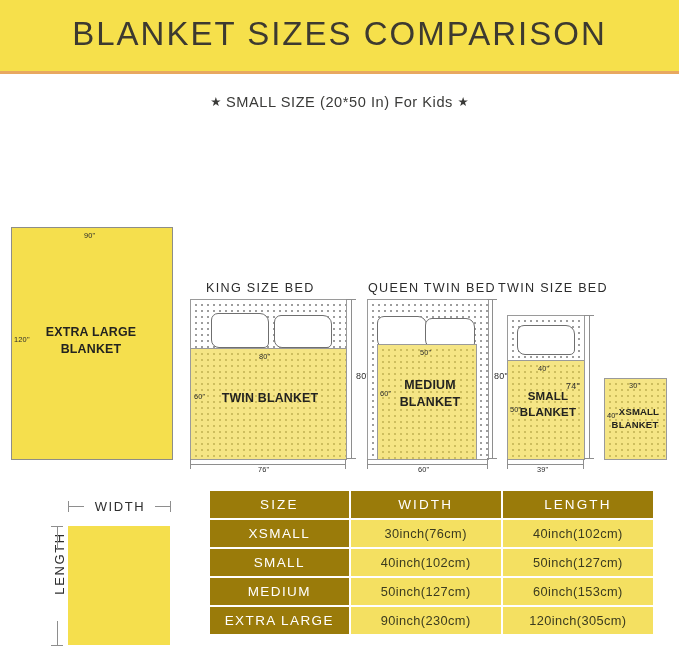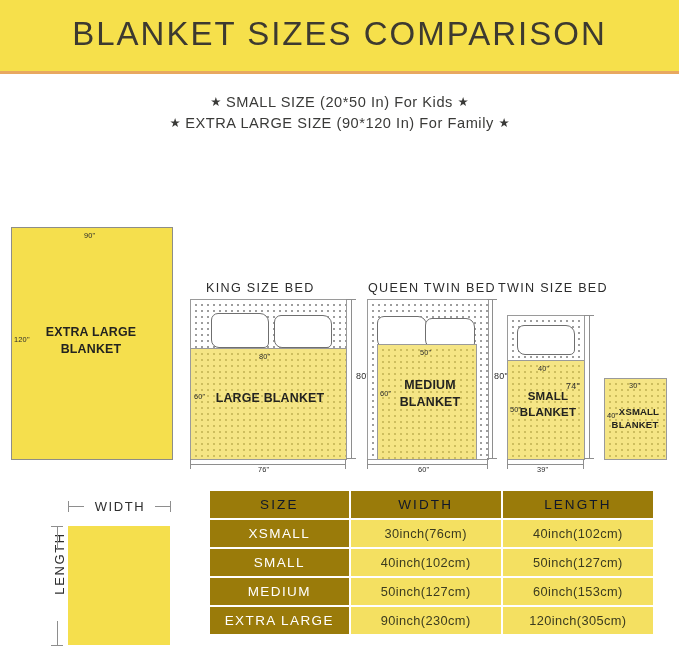--- a/index.html
+++ b/index.html
@@ -109,21 +109,21 @@
     border-collapse:separate;border-spacing:2px 2px;
     font-size:13px;
   }
   #size-table th, #size-table td{
     padding:0;height:27px;line-height:27px;
     text-align:center;vertical-align:middle;
     letter-spacing:0.9px;
     font-weight:normal;
   }
   #size-table th{
-    background:#9A7B0A;color:#0f172a;font-size:13.5px;letter-spacing:2.1px;
+    background:#9A7B0A;color:#ffffff;font-size:13.5px;letter-spacing:2.1px;
   }
   #size-table td.size-cell{
     background:#9A7B0A;color:#ffffff;letter-spacing:1.4px;font-size:13.5px;
   }
   #size-table td.val-cell{
     background:#F4E061;color:#3b3b1f;letter-spacing:0.4px;font-size:12.8px;
   }
   #size-table col.c-size{width:141px;}
   #size-table col.c-w{width:152px;}
   #size-table col.c-l{width:152px;}
@@ -132,43 +132,38 @@
 <body>
 
 <div class="abs" id="header-bar"></div>
 <div class="abs" id="header-rule"></div>
 <div class="abs" id="page-title">BLANKET SIZES COMPARISON</div>
 
 <div class="abs" id="feature-list">
   <div class="feature-line">
     <span class="star">★</span>
     <span>SMALL SIZE (20*50 In) For Kids</span>
-    <span class="star">★</span>
-  </div>
-  <div class="feature-line">
-    <span class="star">★</span>
-    <span>EXTRA LARGE SIZE (90*120 In) For Family</span>
     <span class="star">★</span>
   </div>
 </div>
 
 <div class="blanket-solid" style="left:11px;top:227px;width:160px;height:231px;"></div>
 <div class="dim-label" style="left:84px;top:231px;">90"</div>
 <div class="dim-label" style="left:14px;top:335px;">120"</div>
 <div class="blanket-name" style="left:11px;top:325px;width:160px;">EXTRA LARGE</div>
 <div class="blanket-name" style="left:11px;top:342px;width:160px;">BLANKET</div>
 
 <div class="bed-title" style="left:206px;top:281px;">KING SIZE BED</div>
 <div class="mattress" style="left:190px;top:299px;width:155px;height:60px;"></div>
 <div class="pillow" style="left:211px;top:313px;width:56px;height:33px;"></div>
 <div class="pillow" style="left:274px;top:315px;width:56px;height:31px;"></div>
 <div class="blanket-dotted" style="left:190px;top:348px;width:155px;height:110px;"></div>
 <div class="dim-label" style="left:259px;top:352px;">80"</div>
 <div class="dim-label" style="left:194px;top:392px;">60"</div>
-<div class="blanket-name" style="left:196px;top:391px;width:148px;">LARGE BLANKET</div>
+<div class="blanket-name" style="left:196px;top:391px;width:148px;">TWIN BLANKET</div>
 <div class="gl gl-v" style="left:351px;top:299px;height:159px;"></div>
 <div class="gl gl-h" style="left:346px;top:299px;width:10px;"></div>
 <div class="gl gl-h" style="left:346px;top:458px;width:10px;"></div>
 <div class="dim-label" style="left:356px;top:371px;font-size:9px;">80"</div>
 <div class="gl gl-h" style="left:190px;top:464px;width:155px;"></div>
 <div class="gl gl-v" style="left:190px;top:459px;height:10px;"></div>
 <div class="gl gl-v" style="left:345px;top:459px;height:10px;"></div>
 <div class="dim-label" style="left:258px;top:465px;">76"</div>
 
 <div class="bed-title" style="left:368px;top:281px;">QUEEN TWIN BED</div>

